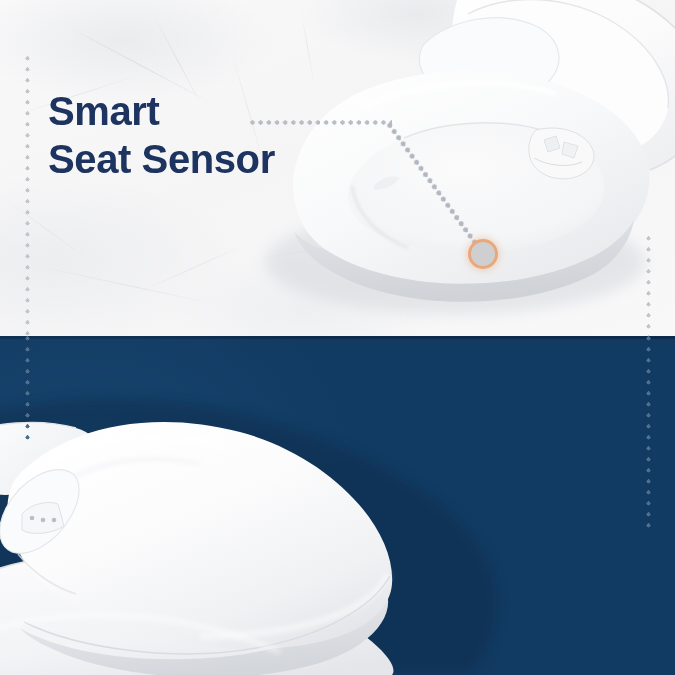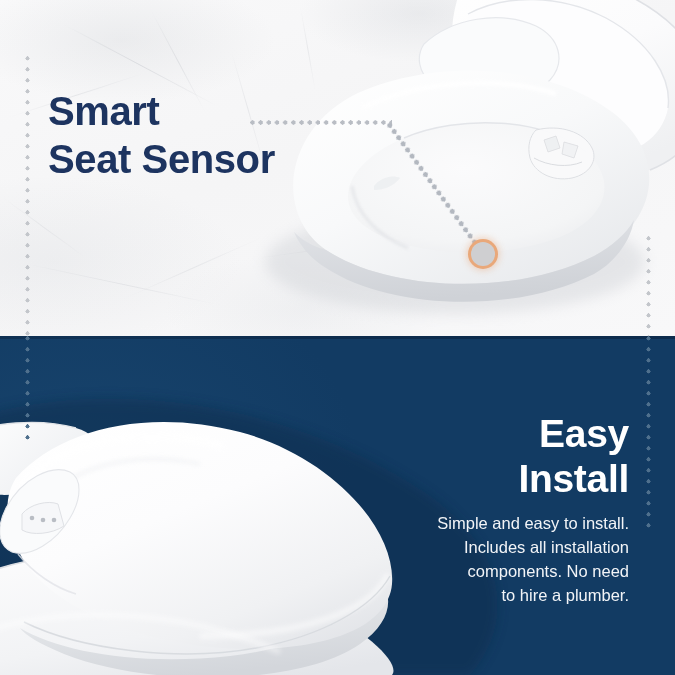--- a/index.html
+++ b/index.html
@@ -343,20 +343,14 @@
         <path d="M -30 300 C 60 268 180 272 280 316" fill="none" stroke="#ffffff" stroke-width="5" opacity="0.5" filter="url(#blur2)"></path>
       </svg>
     </div>
 
     <div style="position:absolute; left:0; top:0; width:675px; height:339px;"></div>
 
     <div class="dots-v on-navy" style="left:25px; top:0px; height:108px;"></div>
     <div class="dots-v on-navy" style="left:646px; top:0px; height:196px;"></div>
   </div>
 
-  <div class="headline-bottom">Easy
-Install</div>
-  <div class="body-bottom">Simple and easy to install.
-Includes all installation
-components. No need
-to hire a plumber.</div>
 
 </div>
 
 </body></html>

